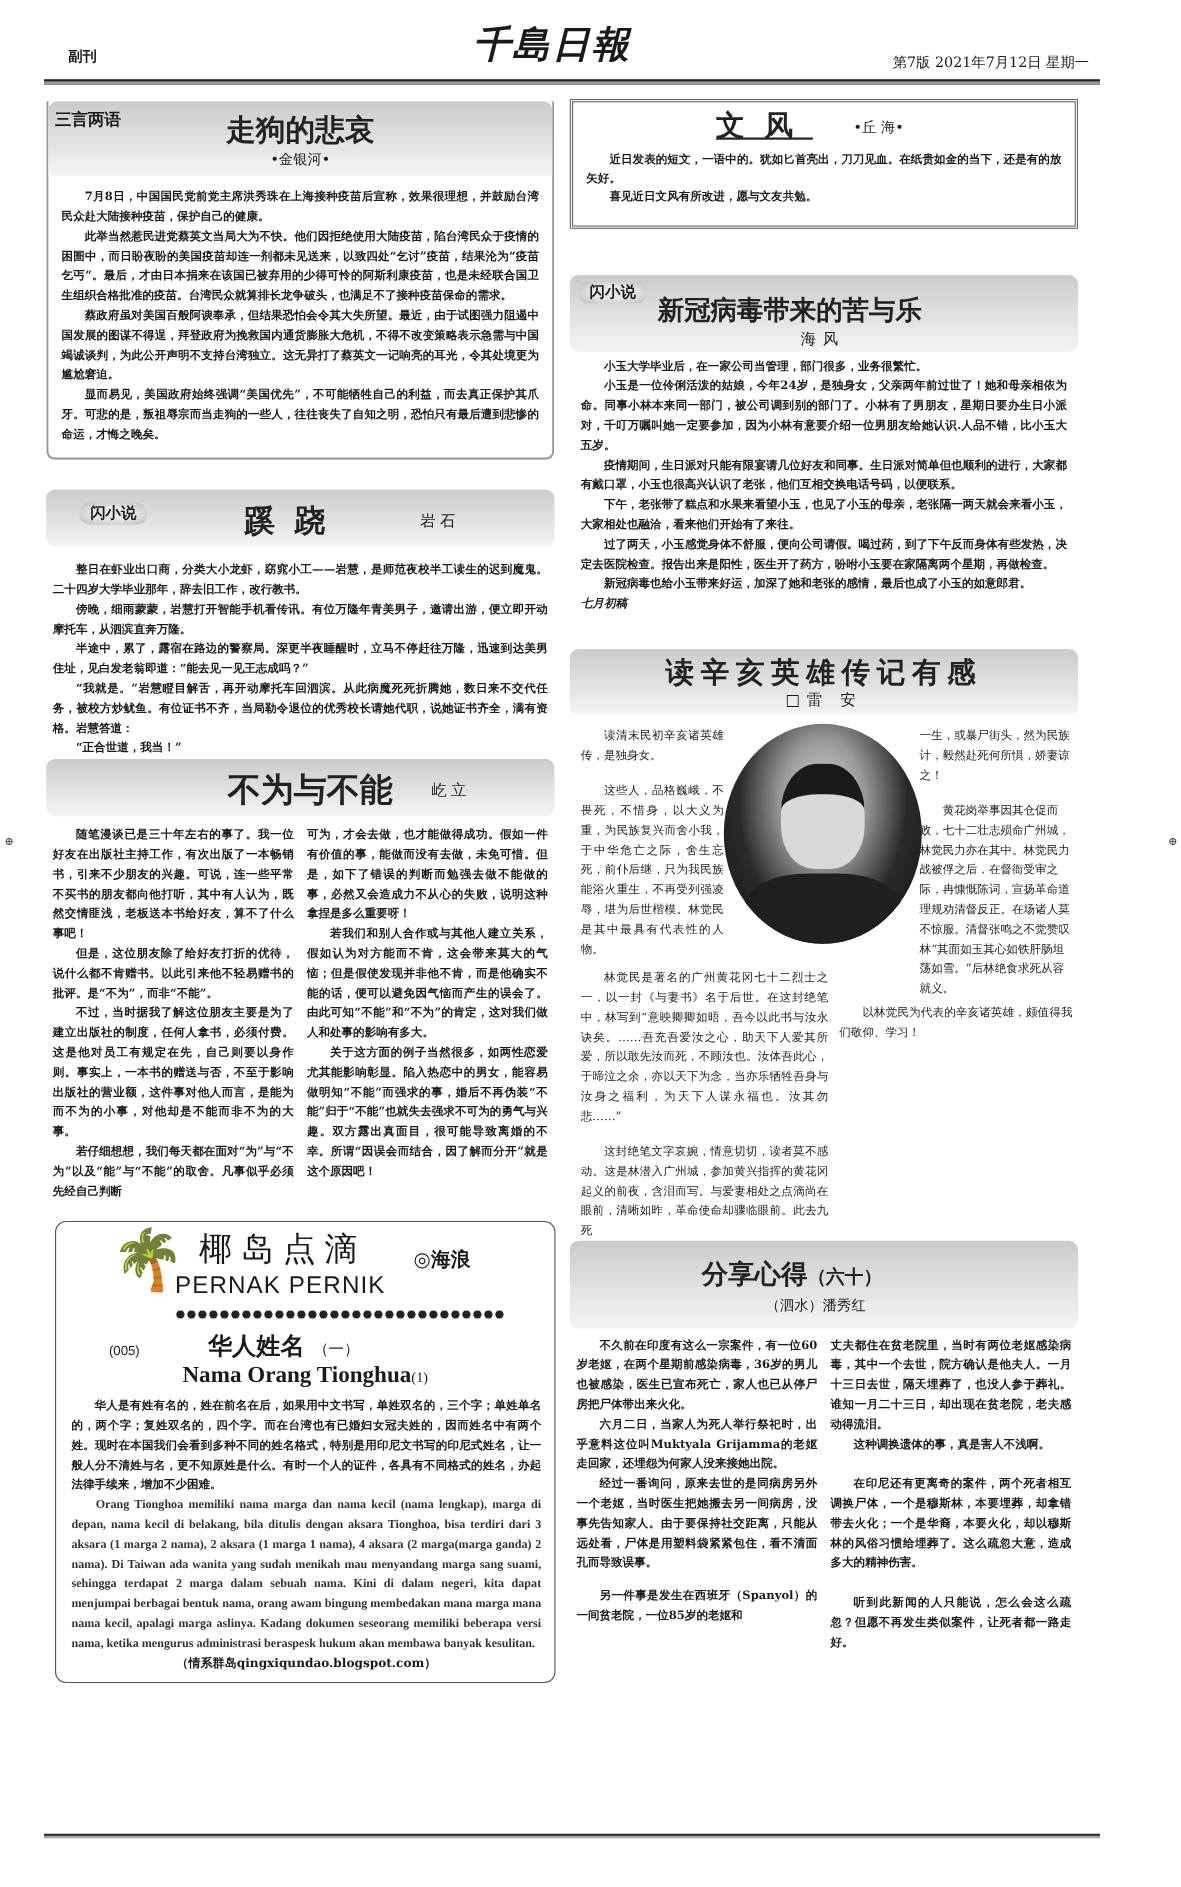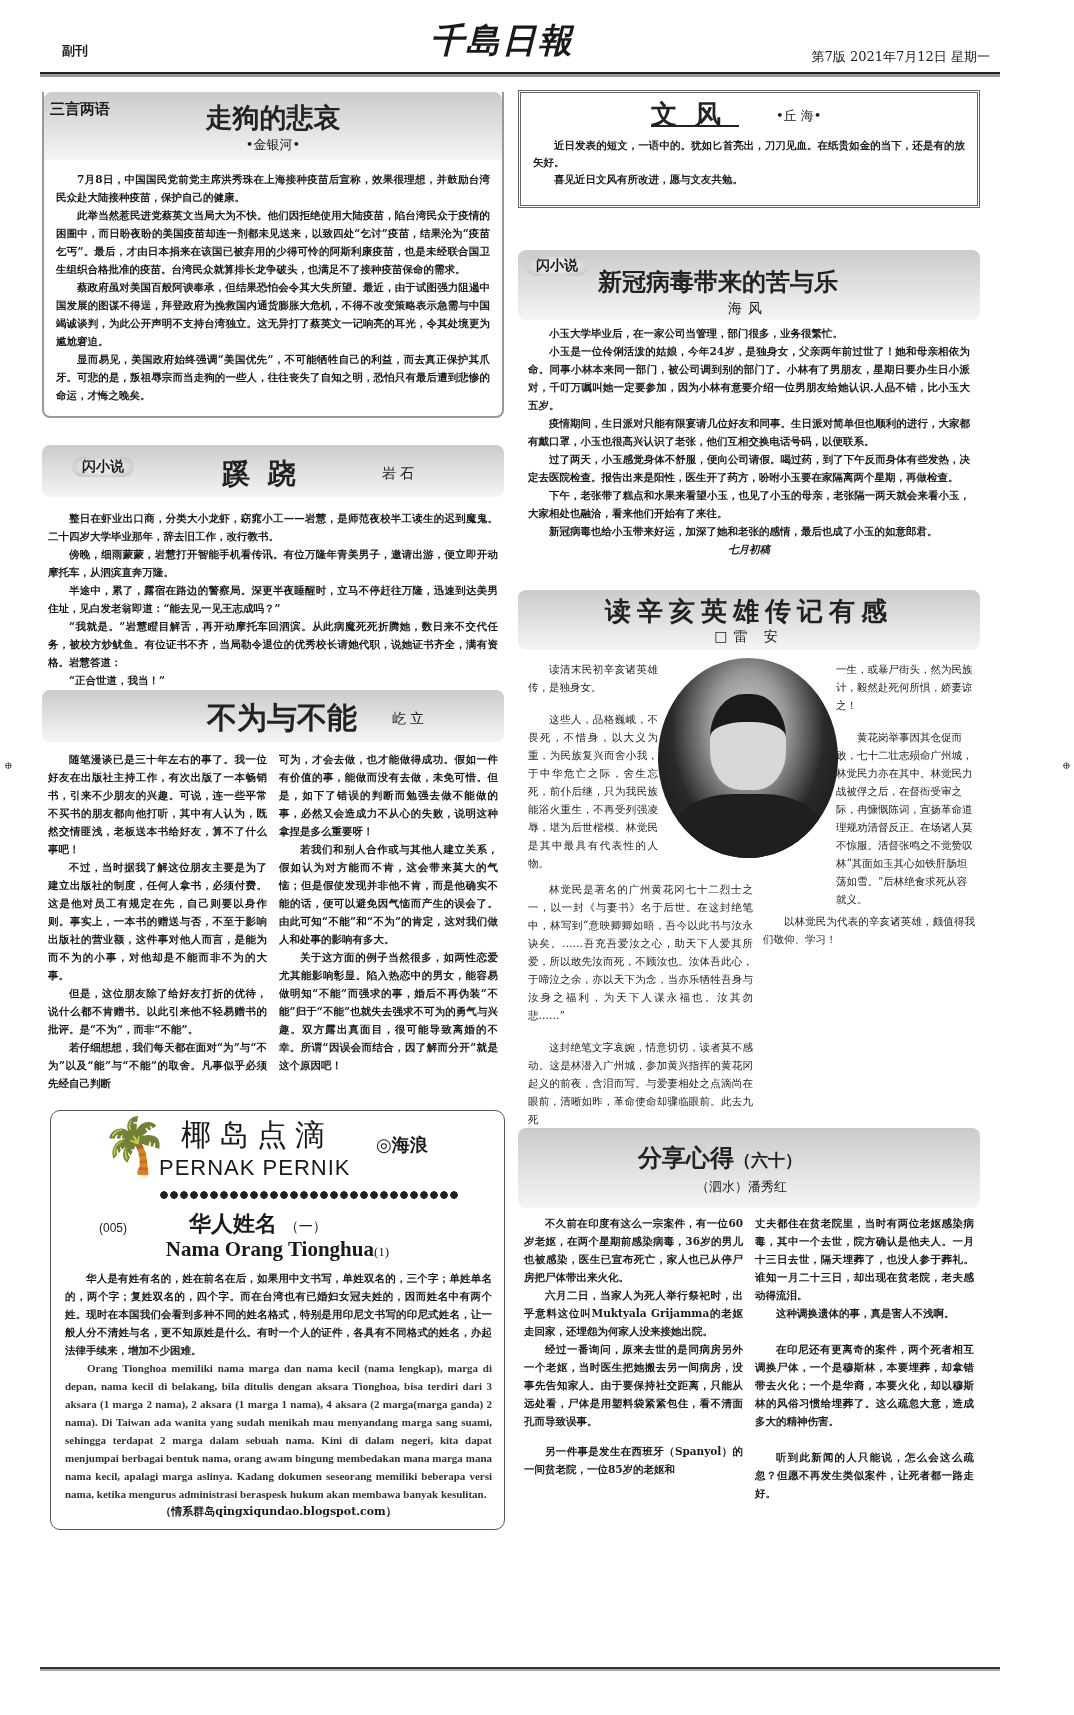--- a/index.html
+++ b/index.html
@@ -67,21 +67,21 @@
   #b1 .byline { position: absolute; left: 255px; top: 14px; }
   #b1 .body { position: absolute; left: 12px; right: 12px; top: 44px; font-size: 10.5px; line-height: 17px; }
 
   
   #b2 { left: 518px; top: 250px; width: 462px; height: 330px; }
   #b2 .banner { height: 70px; }
   #b2 .tag { left: 8px; top: 6px; }
   #b2 .title { position: absolute; left: 80px; top: 16px; font-size: 24px; }
   #b2 .byline { position: absolute; left: 210px; top: 50px; font-size: 14px; letter-spacing: 6px; }
   #b2 .body { padding: 4px 10px 0 10px; }
-  #b2 .date { text-align: center; font-style: italic; font-size: 10.5px; text-indent: 0 !important; }
+  #b2 .date { text-align: left; font-style: italic; font-size: 10.5px; text-indent: 0 !important; }
 
   
   #b3 { left: 518px; top: 590px; width: 462px; height: 520px; }
   #b3 .banner { height: 60px; }
   #b3 .title { position: absolute; left: 0; right: 0; top: 4px; text-align: center; font-size: 26px; letter-spacing: 6px; font-family: "DejaVu Serif", serif; }
   #b3 .byline { position: absolute; left: 0; right: 0; top: 38px; text-align: center; font-size: 14px; letter-spacing: 6px; }
   #b3 .portrait { position: absolute; left: 140px; top: 68px; width: 180px; height: 200px; border-radius: 50%; background: radial-gradient(ellipse at 50% 35%, #d8d8d8 0%, #999 30%, #2a2a2a 60%, #111 100%); overflow: hidden; }
   #b3 .portrait .face { position: absolute; left: 52px; top: 36px; width: 76px; height: 96px; border-radius: 45% 45% 40% 40%; background: #d8d8d8; border-top: 28px solid #1a1a1a; }
   #b3 .portrait .collar { position: absolute; left: 18px; top: 136px; width: 144px; height: 80px; background: #1f1f1f; border-radius: 40% 40% 0 0; }
   #b3 .txt { position: absolute; font-size: 10.5px; line-height: 18px; text-align: justify; }
@@ -141,22 +141,22 @@
 </article>
 
 <article class="box" id="a3">
   <div class="banner">
     <h2 class="title">不为与不能</h2>
     <div class="byline">屹立</div>
   </div>
   <div class="cols">
     <div class="body">
       <p>随笔漫谈已是三十年左右的事了。我一位好友在出版社主持工作，有次出版了一本畅销书，引来不少朋友的兴趣。可说，连一些平常不买书的朋友都向他打听，其中有人认为，既然交情匪浅，老板送本书给好友，算不了什么事吧！</p>
+      <p>但是，这位朋友除了给好友打折的优待，说什么都不肯赠书。以此引来他不轻易赠书的批评。是“不为”，而非“不能”。</p>
       <p>不过，当时据我了解这位朋友主要是为了建立出版社的制度，任何人拿书，必须付费。这是他对员工有规定在先，自己则要以身作则。事实上，一本书的赠送与否，不至于影响出版社的营业额，这件事对他人而言，是能为而不为的小事，对他却是不能而非不为的大事。</p>
-      <p>但是，这位朋友除了给好友打折的优待，说什么都不肯赠书。以此引来他不轻易赠书的批评。是“不为”，而非“不能”。</p>
       <p>若仔细想想，我们每天都在面对“为”与“不为”以及“能”与“不能”的取舍。凡事似乎必须先经自己判断</p>
     </div>
     <div class="body">
       <p style="text-indent:0">可为，才会去做，也才能做得成功。假如一件有价值的事，能做而没有去做，未免可惜。但是，如下了错误的判断而勉强去做不能做的事，必然又会造成力不从心的失败，说明这种拿捏是多么重要呀！</p>
       <p>若我们和别人合作或与其他人建立关系，假如认为对方能而不肯，这会带来莫大的气恼；但是假使发现并非他不肯，而是他确实不能的话，便可以避免因气恼而产生的误会了。由此可知“不能”和“不为”的肯定，这对我们做人和处事的影响有多大。</p>
       <p>关于这方面的例子当然很多，如两性恋爱尤其能影响彰显。陷入热恋中的男女，能容易做明知“不能”而强求的事，婚后不再伪装“不能”归于“不能”也就失去强求不可为的勇气与兴趣。双方露出真面目，很可能导致离婚的不幸。所谓“因误会而结合，因了解而分开”就是这个原因吧！</p>
     </div>
   </div>
 </article>
 
@@ -188,22 +188,22 @@
 <article class="box" id="b2">
   <div class="banner">
     <span class="tag">闪小说</span>
     <h2 class="title">新冠病毒带来的苦与乐</h2>
     <div class="byline">海风</div>
   </div>
   <div class="body">
     <p>小玉大学毕业后，在一家公司当管理，部门很多，业务很繁忙。</p>
     <p>小玉是一位伶俐活泼的姑娘，今年24岁，是独身女，父亲两年前过世了！她和母亲相依为命。同事小林本来同一部门，被公司调到别的部门了。小林有了男朋友，星期日要办生日小派对，千叮万嘱叫她一定要参加，因为小林有意要介绍一位男朋友给她认识.人品不错，比小玉大五岁。</p>
     <p>疫情期间，生日派对只能有限宴请几位好友和同事。生日派对简单但也顺利的进行，大家都有戴口罩，小玉也很高兴认识了老张，他们互相交换电话号码，以便联系。</p>
+    <p>下午，老张带了糕点和水果来看望小玉，也见了小玉的母亲，老张隔一两天就会来看小玉，大家相处也融洽，看来他们开始有了来往。</p>
     <p>过了两天，小玉感觉身体不舒服，便向公司请假。喝过药，到了下午反而身体有些发热，决定去医院检查。报告出来是阳性，医生开了药方，吩咐小玉要在家隔离两个星期，再做检查。</p>
-    <p>下午，老张带了糕点和水果来看望小玉，也见了小玉的母亲，老张隔一两天就会来看小玉，大家相处也融洽，看来他们开始有了来往。</p>
     <p>新冠病毒也给小玉带来好运，加深了她和老张的感情，最后也成了小玉的如意郎君。</p>
     <p class="date">七月初稿</p>
   </div>
 </article>
 
 <article class="box" id="b3">
   <div class="banner">
     <h2 class="title">读辛亥英雄传记有感</h2>
     <div class="byline">□雷 安</div>
   </div>

